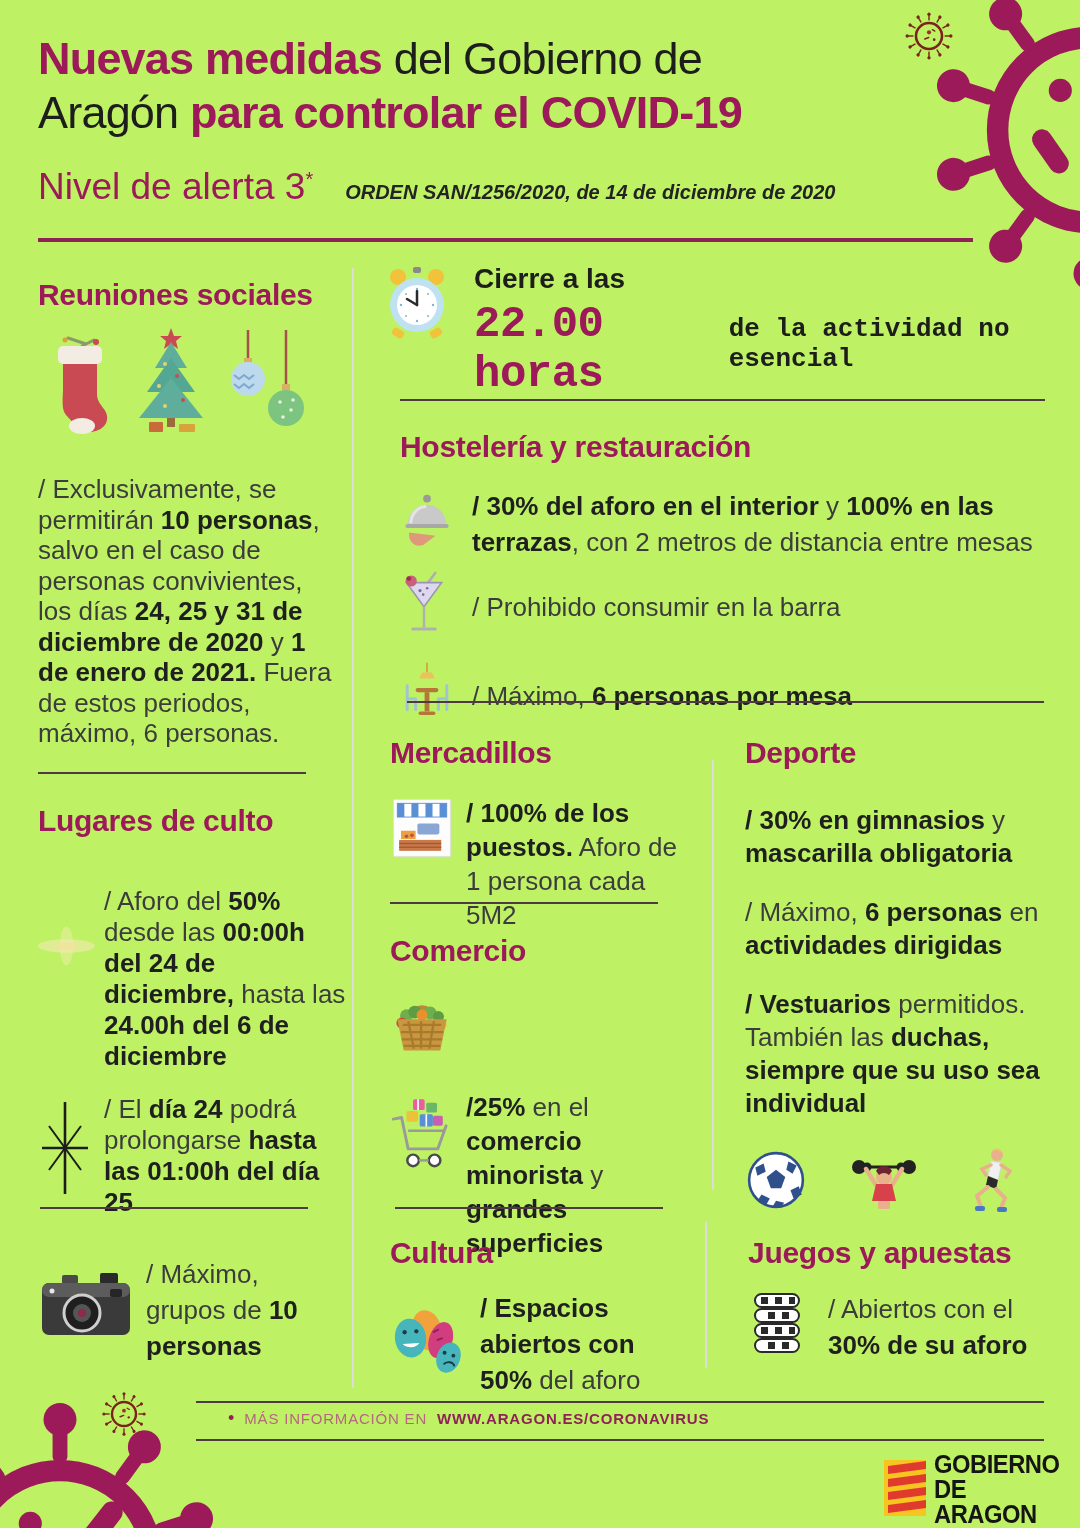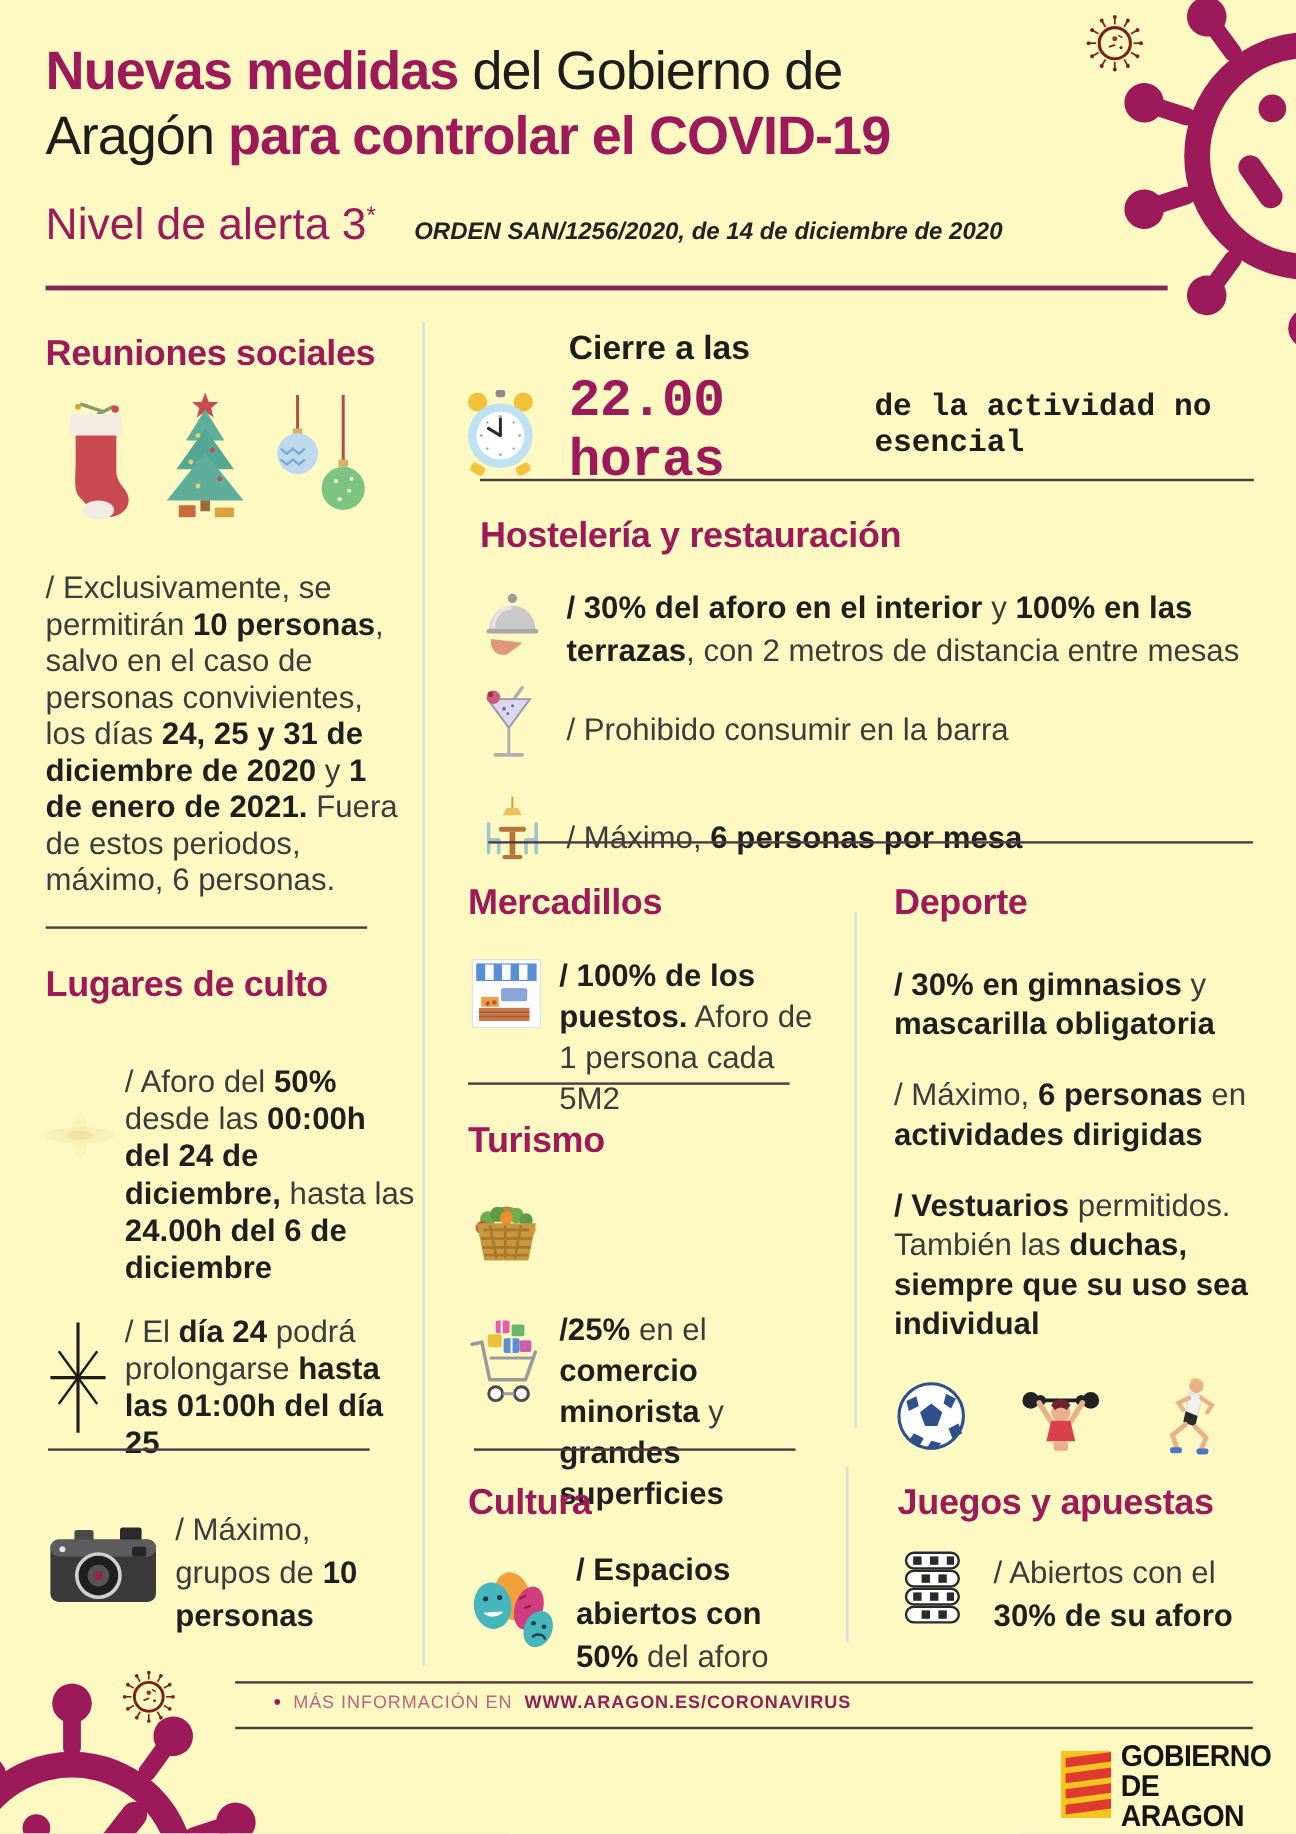--- a/index.html
+++ b/index.html
@@ -1,16 +1,16 @@
 <!DOCTYPE html>
 <html><head>
 <meta charset="utf-8">
 <style>
   html,body{margin:0;padding:0;background:#e9e9e9;}
-  .page{position:relative;width:1080px;height:1528px;background:#fef9c3;overflow:hidden;
+  .page{position:relative;width:1080px;height:1528px;background:#bef264;overflow:hidden;
         font-family:"Liberation Sans",sans-serif;color:#3c3c3c;margin:0 auto;}
   
   .sg-b{font-weight:700;color:#1f1f1f;}
   .sg-tm{font-weight:700;color:#9c1a59;}
   .sg-td{font-weight:400;color:#1d1d1b;}
   h2{font-size:30px;font-weight:700;color:#9c1a59;margin:0;letter-spacing:-0.3px;}
   p{margin:0;}
   .icn{display:inline-block;flex:none;}
   
   .title{position:absolute;left:38px;top:32px;font-size:45px;line-height:54px;letter-spacing:-0.8px;width:880px;}
@@ -31,21 +31,21 @@
   .xmas-row{display:flex;justify-content:space-between;align-items:flex-end;width:272px;margin-top:18px;height:112px;}
   #sec-reuniones .para{margin-top:32px;font-size:26px;line-height:30.5px;}
   
   #sec-culto{left:38px;top:804px;width:312px;}
   .culto-item{display:flex;align-items:flex-start;}
   .culto-item .icn{width:66px;}
   .culto-item p{font-size:26px;line-height:31px;width:244px;}
   #culto-item-1{margin-top:48px;}
   #culto-item-2{margin-top:22px;}
   
-  #closure{left:386px;top:274px;display:flex;align-items:flex-end;}
+  #closure{left:386px;top:263px;display:flex;align-items:flex-start;}
   .closure-text{margin-left:26px;}
   .closure-l1{font-size:28px;font-weight:700;color:#1d1d1b;}
   .closure-l2{display:flex;align-items:baseline;margin-top:4px;font-family:Liberation Mono, monospace;}
   .closure-time{font-size:44px;font-weight:700;color:#9c1a59;letter-spacing:-0.5px;}
   .closure-suffix{font-size:26px;font-weight:700;color:#1d1d1b;margin-left:17px;}
   
   #sec-hosteleria{left:400px;top:430px;width:650px;}
   .h-item{display:flex;}
   .h-item .icn{width:54px;margin-right:18px;}
   .h-item p{font-size:26px;line-height:36px;}
@@ -349,21 +349,21 @@
             <circle cx="24" cy="43" r="2" fill="#c94a3f"></circle>
         </svg>
       </span>
       <p><span class="sg-b">/ 100% de los puestos.</span><span> Aforo de 1 persona cada 5M2</span></p>
     </div>
   </section>
 
   <div class="rule" style="left:390px;top:902px;width:268px;"></div>
 
   <section class="sec" id="sec-comercio">
-    <h2>Turismo</h2>
+    <h2>Comercio</h2>
     <div class="mc-item" id="c-item-1">
       <span class="icn">
         <svg width="64" height="66" viewBox="0 0 70 72">
           <path d="M22 28 A14 14 0 0 1 48 28" fill="none" stroke="#b58a3a" stroke-width="5"></path>
           <circle cx="18" cy="28" r="7" fill="#6fae4e"></circle>
             <circle cx="27" cy="24" r="7" fill="#5d9c42"></circle>
           <circle cx="44" cy="25" r="7" fill="#6fae4e"></circle>
             <circle cx="53" cy="29" r="6" fill="#5d9c42"></circle>
           <circle cx="35" cy="27" r="6" fill="#e8912d"></circle>
           <circle cx="13" cy="36" r="6" fill="#cc4b3f"></circle>

